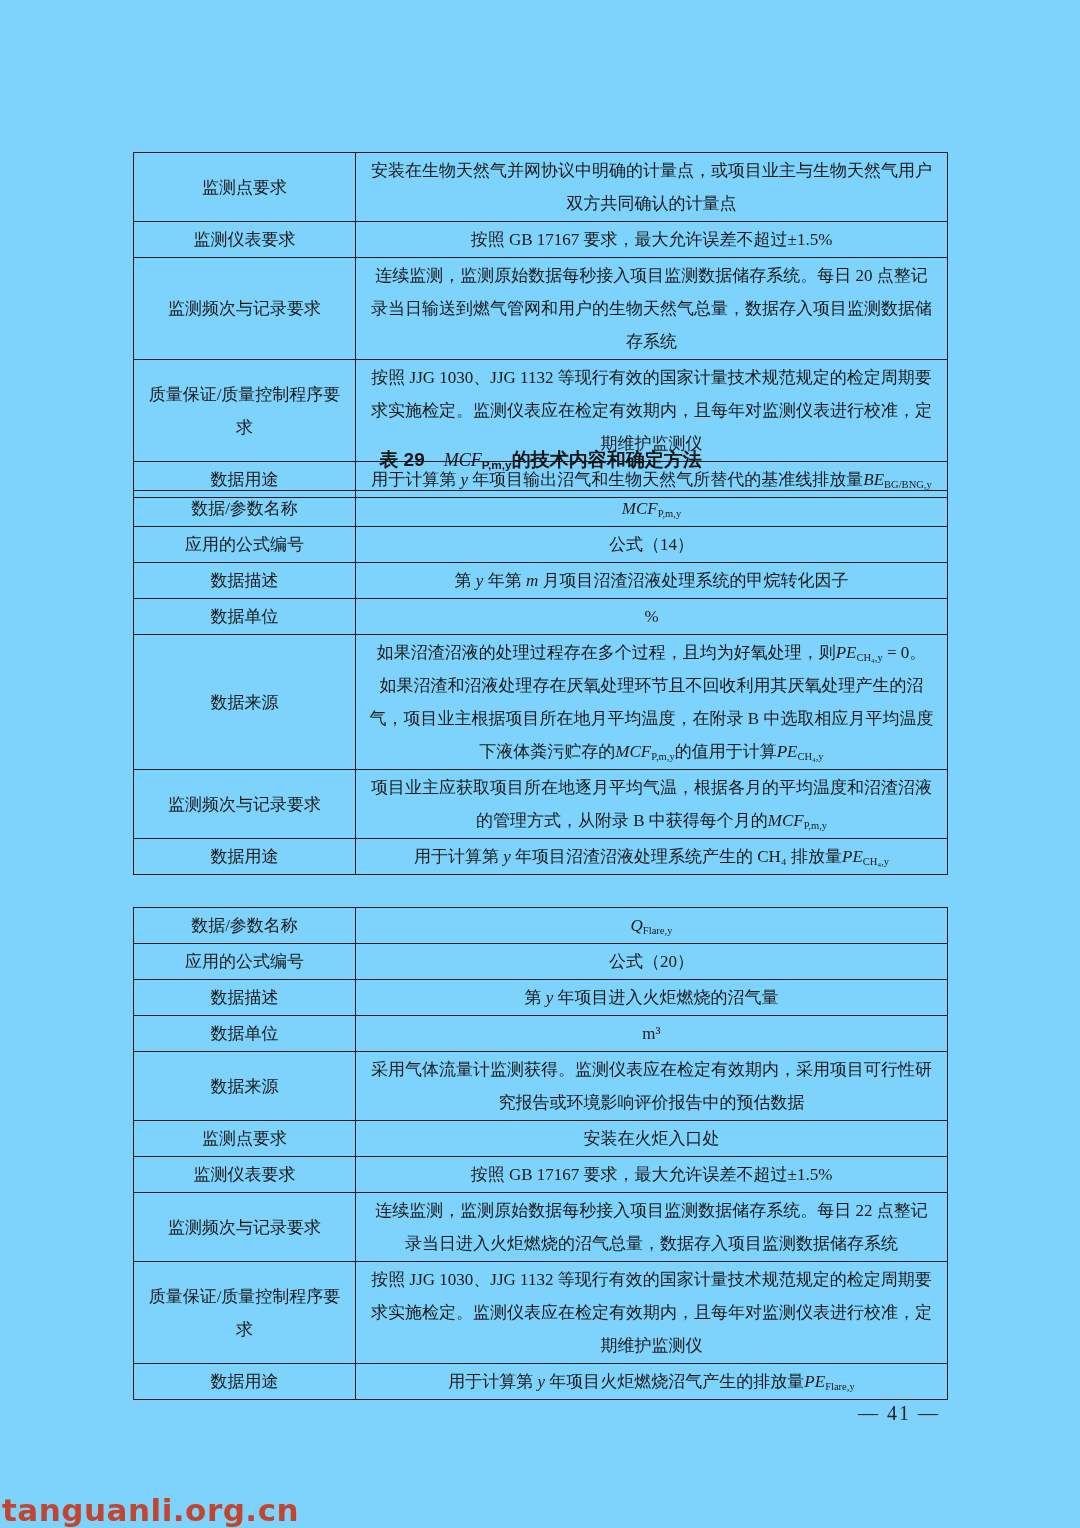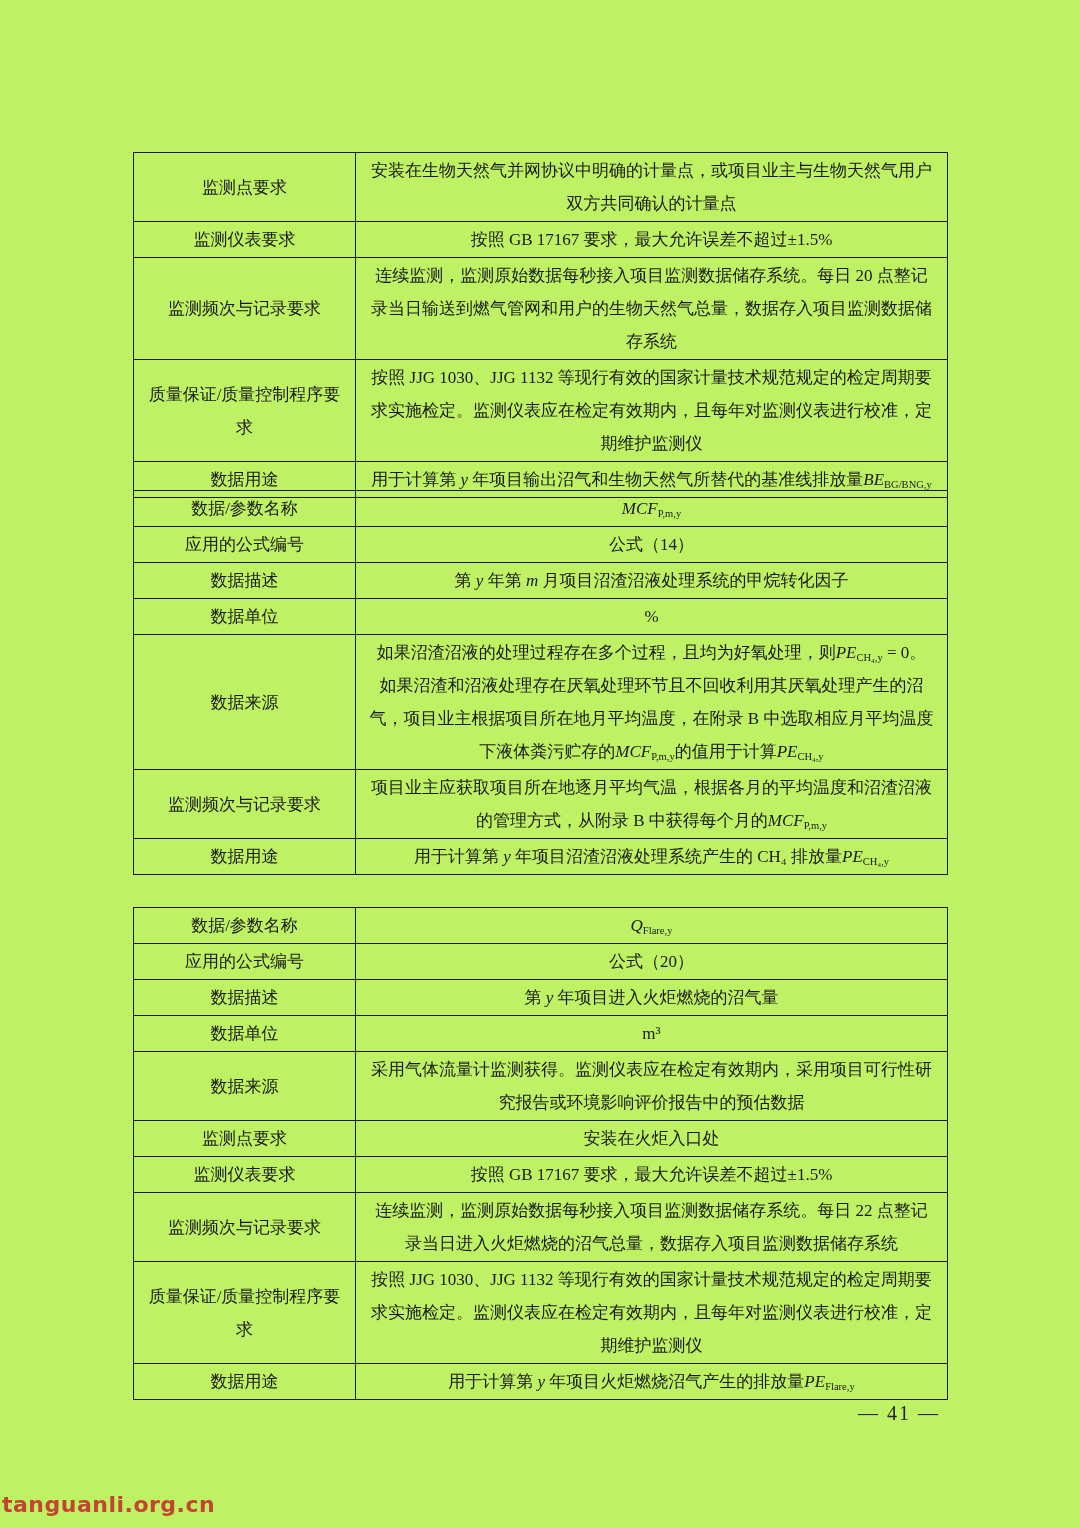--- a/index.html
+++ b/index.html
@@ -1,17 +1,17 @@
 <!DOCTYPE html>
 <html><head>
 <meta charset="utf-8">
 <style>
   html,body { margin:0; padding:0; background:#ffffff; }
   .page {
-    position:relative; width:1080px; height:1528px; background:#bef264;
+    position:relative; width:1080px; height:1528px; background:#7dd3fc;
     font-family:"Liberation Serif","DejaVu Serif",serif; color:#1a1a1a;
     overflow:hidden;
   }
   table.doc-table {
     position:absolute; left:133px; width:815px;
     border-collapse:collapse; table-layout:fixed;
   }
   table.doc-table td {
     border:1.6px solid #1b1b1b;
     font-size:17px; line-height:33px;
@@ -28,21 +28,21 @@
   }
   .table-title .mvar { font-weight:normal; font-size:18px; }
   .page-number {
     position:absolute; top:1402px; right:140px;
     font-size:20px; letter-spacing:2px; color:#222222;
     font-family:"Liberation Serif","DejaVu Serif",serif;
   }
   .watermark {
     position:absolute; left:2px; top:1492px;
     font-family:"DejaVu Sans","Liberation Sans",sans-serif;
-    font-weight:bold; font-size:22px; letter-spacing:0.5px;
+    font-weight:bold; font-size:31px; letter-spacing:0.5px;
   }
 </style>
 </head>
 <body>
 
 <div class="page">
 
   <table class="doc-table" style="top:152px;">
       <tbody>
         <tr>
@@ -61,20 +61,21 @@
           <td class="label-cell">质量保证/质量控制程序要求</td>
           <td class="value-cell">按照 JJG 1030、JJG 1132 等现行有效的国家计量技术规范规定的检定周期要求实施检定。监测仪表应在检定有效期内，且每年对监测仪表进行校准，定期维护监测仪</td>
         </tr>
         <tr>
           <td class="label-cell">数据用途</td>
           <td class="value-cell">用于计算第 <span class="mvar">y</span> 年项目输出沼气和生物天然气所替代的基准线排放量<span class="mvar">BE</span><sub class="msub">BG/BNG,y</sub></td>
         </tr>
       </tbody>
     </table>
 
+  <div class="table-title" style="top:447px;">表 29　<span class="mvar">MCF</span><sub class="msub">P,m,y</sub>的技术内容和确定方法</div>
 
   <table class="doc-table" style="top:490px;">
       <tbody>
         <tr>
           <td class="label-cell">数据/参数名称</td>
           <td class="value-cell"><span class="mvar">MCF</span><sub class="msub">P,m,y</sub></td>
         </tr>
         <tr>
           <td class="label-cell">应用的公式编号</td>
           <td class="value-cell">公式（14）</td>

